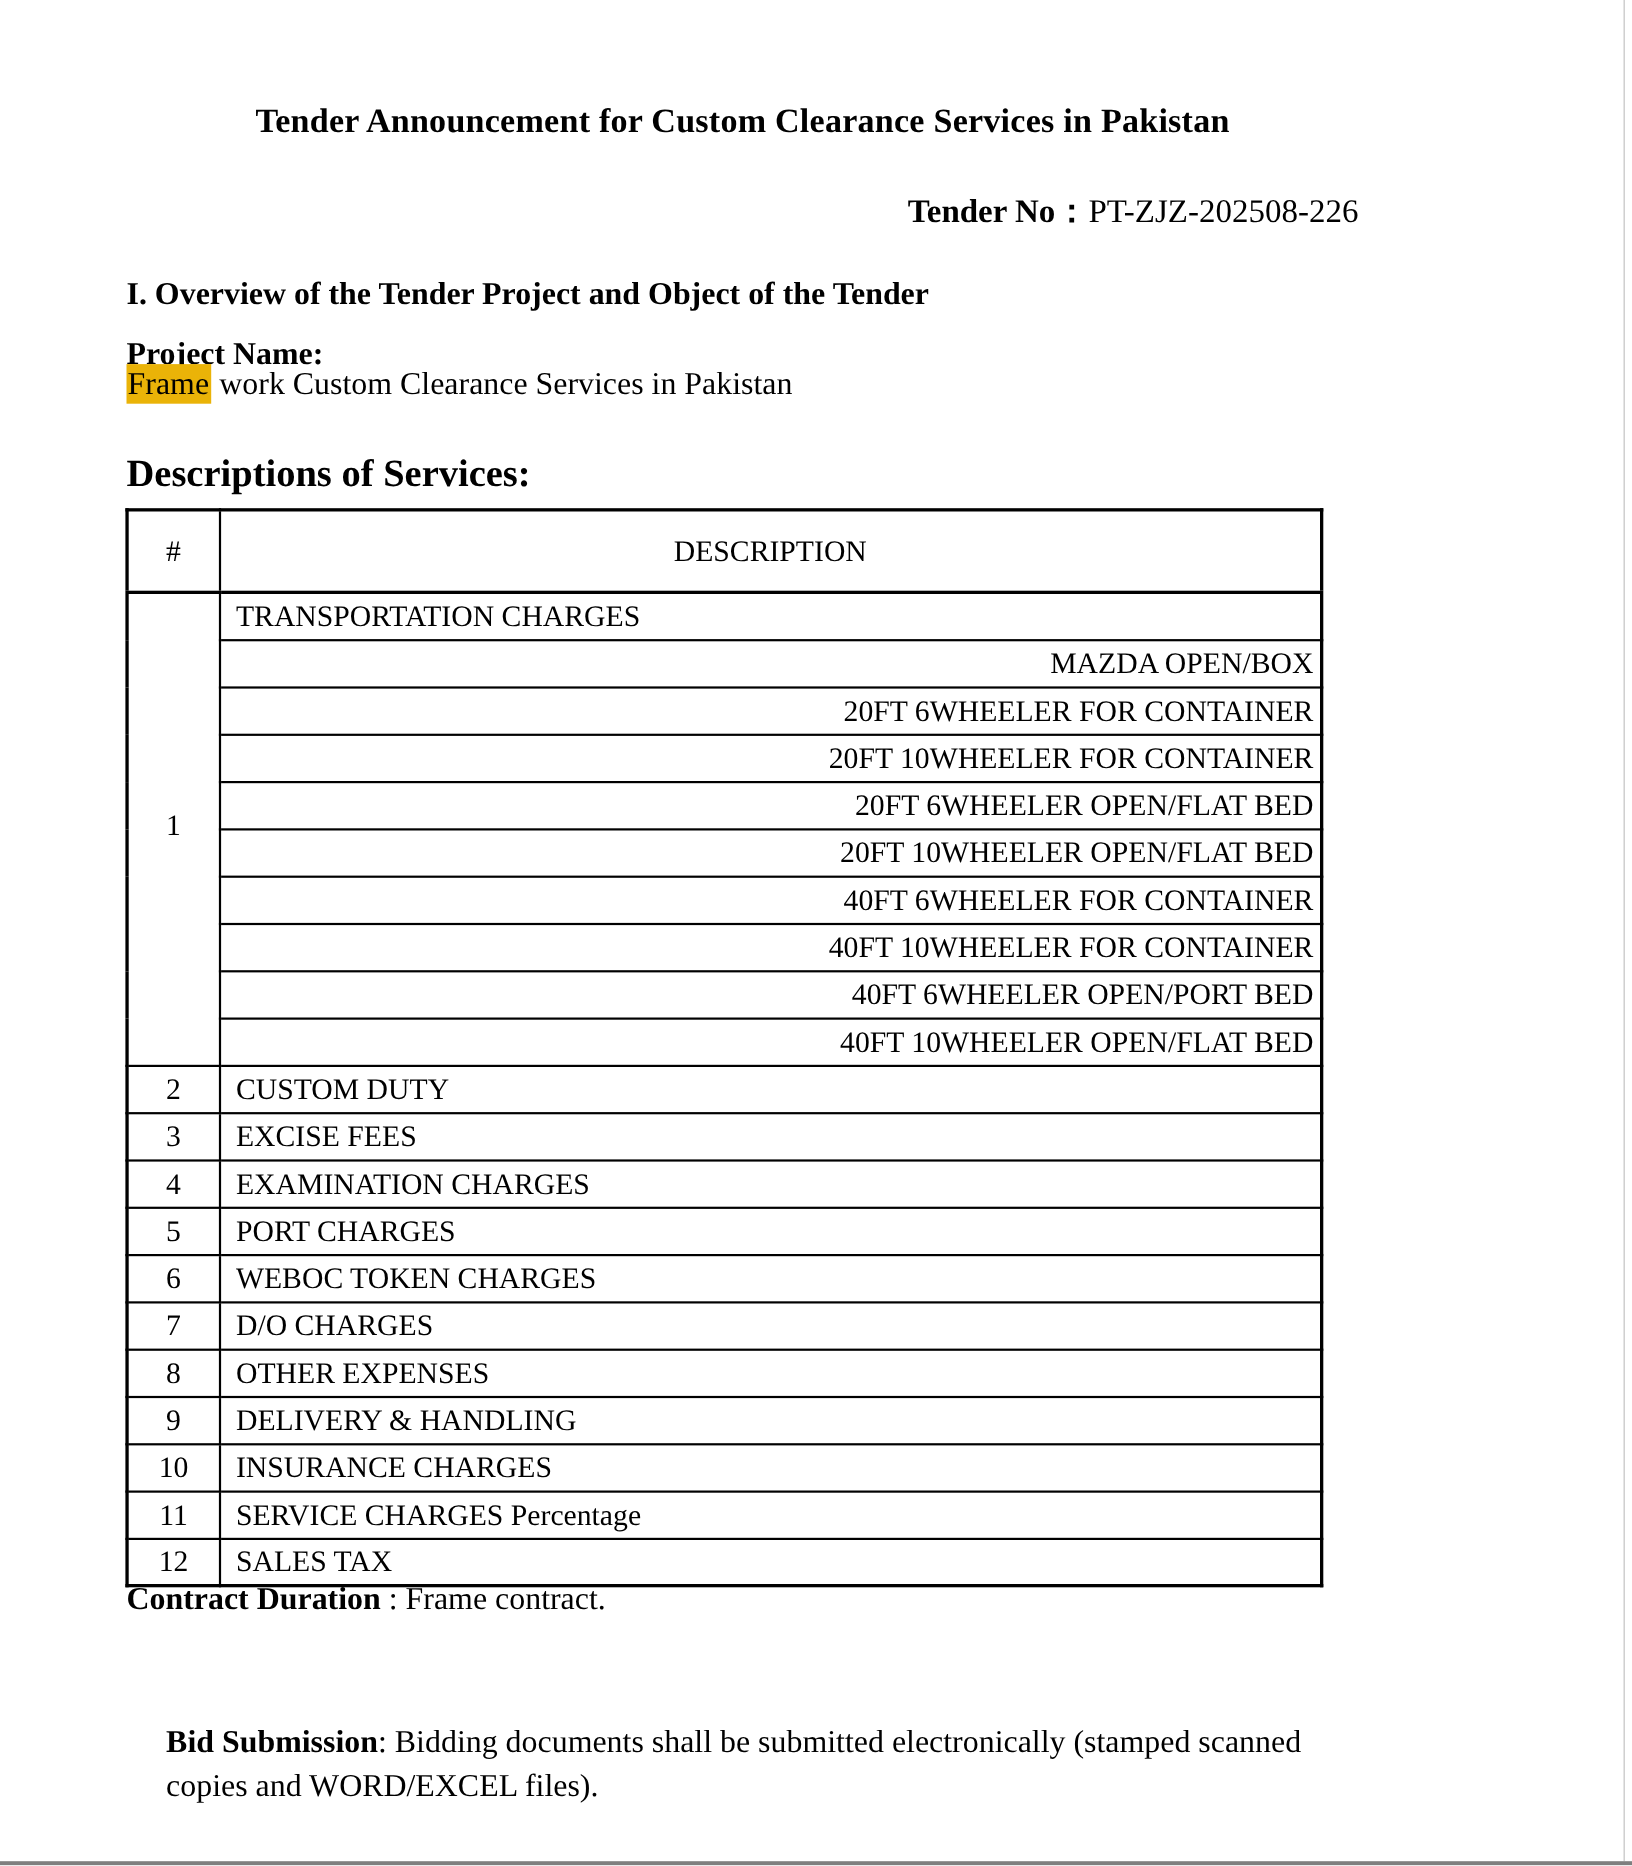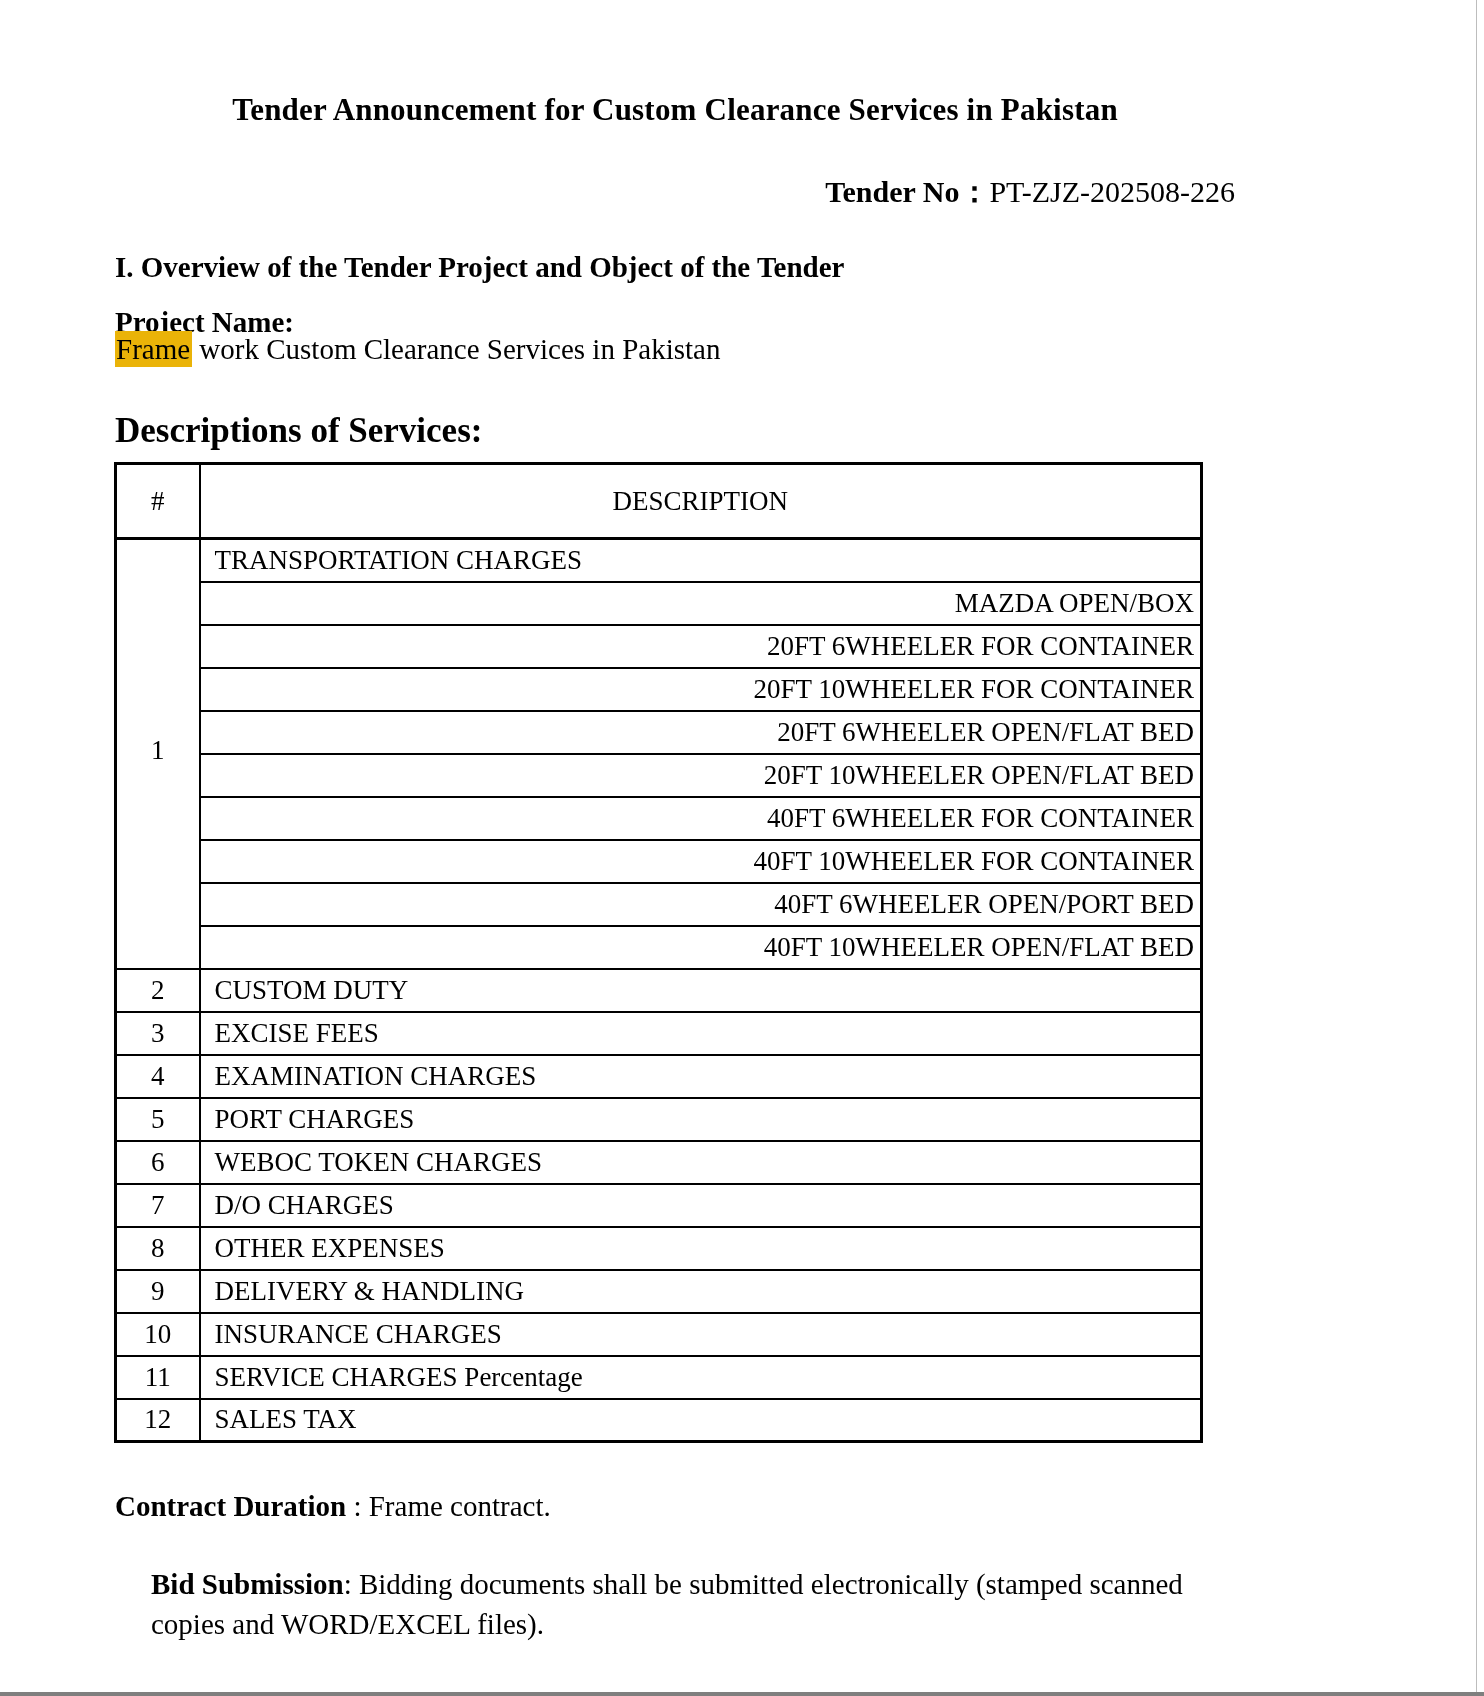--- a/index.html
+++ b/index.html
@@ -90,21 +90,21 @@
   tr.bold-desc td.desc-cell { font-weight: normal; }
   tr.plain-desc td.desc-cell { font-weight: normal; text-align: right; }
   .footer-line {
     position: absolute;
     left: 115px;
     font-size: 29px;
     line-height: 40px;
   }
   .footer-line .lbl { font-weight: bold; }
   .footer-line .val { font-weight: normal; }
-  #contract-duration { top: 1486px; font-family: Liberation Serif, serif; }
+  #contract-duration { top: 1434px; font-family: Liberation Serif, serif; }
   #bid-closing { top: 1525px; }
   #bid-submission { top: 1564px; width: 1105px; margin-left: 36px; }
   sup { font-size: 18px; line-height: 0; }
   .window-edge-right {
     position: absolute;
     top: 0; left: 1476px;
     width: 1px; height: 1692px;
     background: #bdbdbd;
   }
   .window-edge-bottom {

